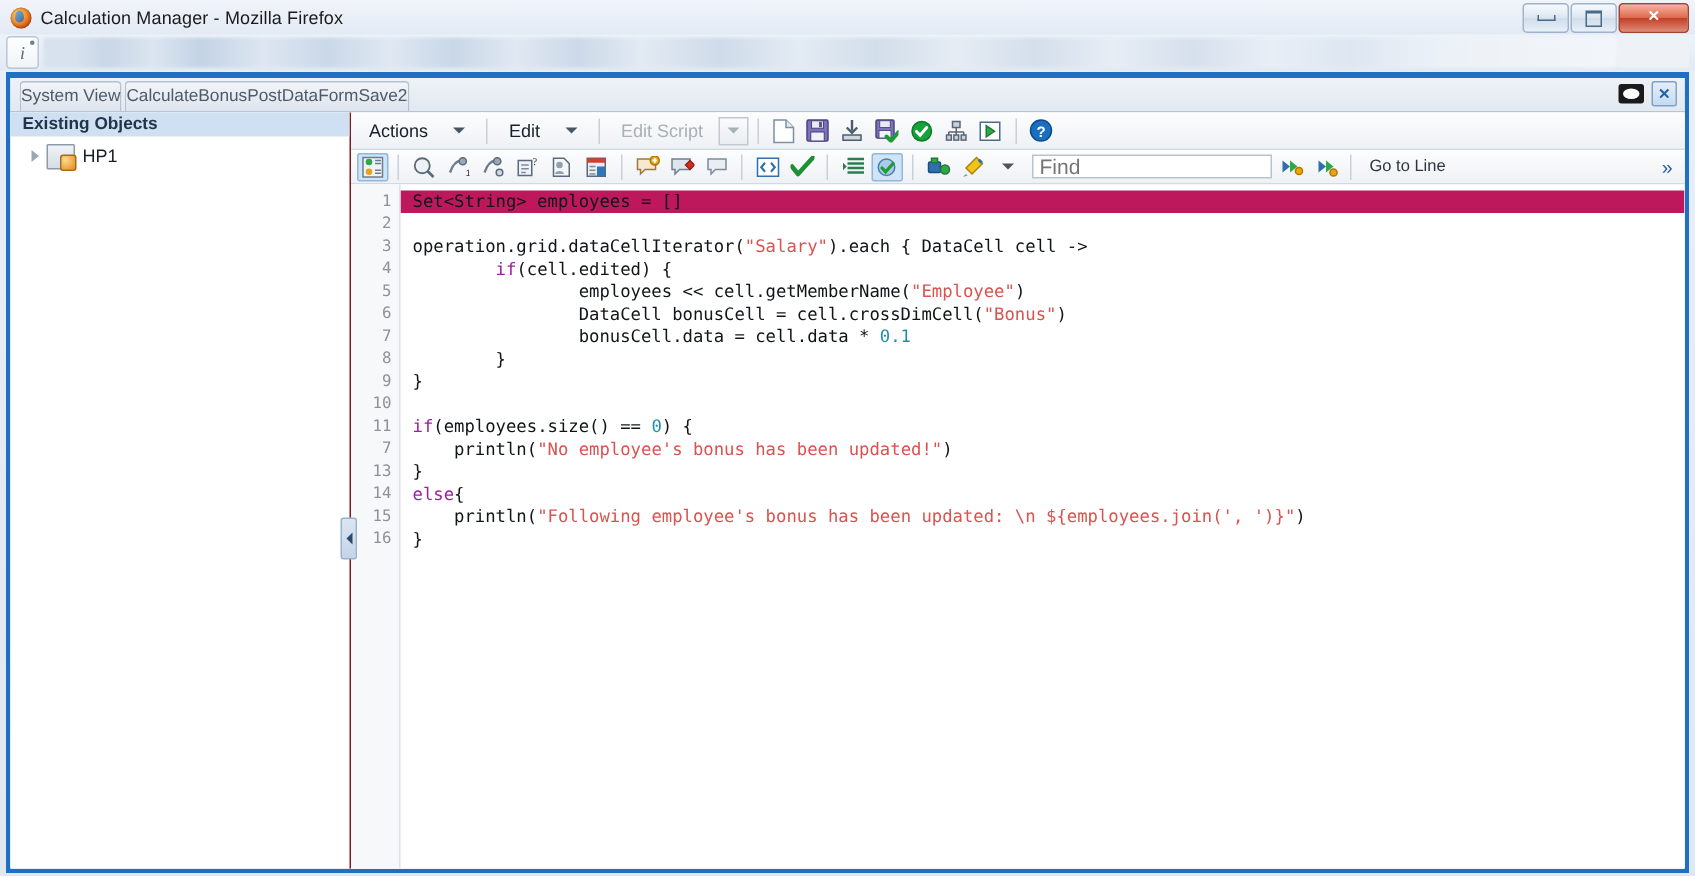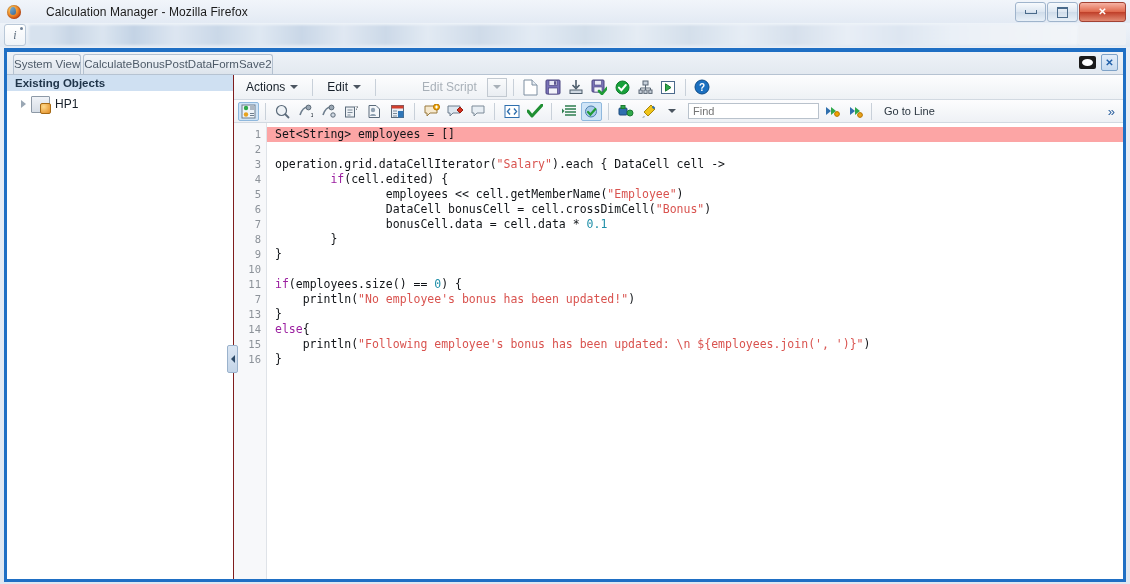--- a/index.html
+++ b/index.html
@@ -11,21 +11,21 @@
   }
   
   .fx-window{
     position:absolute;left:0;top:0;width:1130px;height:584px;
     background:linear-gradient(180deg,#e9eff7 0%, #dfe7f1 100%);
     box-sizing:border-box;
   }
   .fx-titlebar{
     position:absolute;left:0;top:0;width:1130px;height:23px;
     background:linear-gradient(180deg,#f1f5fa 0%, #e3eaf4 100%);
-    display:flex;align-items:center;gap:19px;
+    display:flex;align-items:center;
   }
   .fx-title-ico{
     width:14px;height:14px;margin-left:7px;margin-right:6px;
     border-radius:50%;
     background:radial-gradient(circle at 35% 32%, #ffd36b 0%, #f08b28 45%, #d2490f 75%, #8c2b06 100%);
     box-shadow:inset 0 0 2px rgba(0,0,0,.4);
     position:relative;flex:0 0 auto;
   }
   .fx-title-ico:after{
     content:"";position:absolute;left:3px;top:2px;width:6px;height:8px;
@@ -165,35 +165,35 @@
 
   
   .tb{
     height:25px;display:flex;align-items:center;
     background:linear-gradient(180deg,#fdfdfe,#eef1f5);
     border-bottom:1px solid #d2d9e1;padding:0 4px;box-sizing:border-box;gap:2px;
   }
   .tb2{height:23px;}
   .menu-btn{
     padding:0 8px;height:19px;line-height:19px;color:#17202a;font-size:12px;
-    display:flex;align-items:center;gap:5px;white-space:nowrap;
+    display:flex;align-items:center;gap:17px;white-space:nowrap;
   }
   .caret{width:0;height:0;border-left:4px solid transparent;border-right:4px solid transparent;border-top:4px solid #4b5560;}
   .caret.dis{border-top-color:#a8b0b8;}
   .tb-sep{width:1px;height:17px;background:#c8d0d9;margin:0 4px;}
-  .btn-disabled{color:#a8b0b8;margin-left:32px;}
+  .btn-disabled{color:#a8b0b8;}
   .combo-sm{
     width:18px;height:17px;border:1px solid #c2c9d1;background:linear-gradient(180deg,#fafbfc,#e9edf2);
     display:flex;align-items:center;justify-content:center;
   }
   .ti{width:21px;height:19px;display:flex;align-items:center;justify-content:center;position:relative;}
   .ti.sel{background:#cfe4f7;border:1px solid #8fb8dd;border-radius:2px;box-sizing:border-box;}
   .find-input{
-    width:131px;height:16px;border:1px solid #b9c2cc;background:#fff;
-    color:#9aa3ad;font-size:11px;padding:0 4px;line-height:16px;box-sizing:border-box;
+    width:160px;height:16px;border:1px solid #b9c2cc;background:#fff;
+    color:#9aa3ad;font-size:14px;padding:0 4px;line-height:16px;box-sizing:border-box;
     margin-left:4px;
   }
   .goto-label{color:#2b3640;font-size:11px;padding-left:6px;}
   .chev{margin-left:auto;color:#2a5f9e;font-size:13px;padding-right:4px;}
 
   
   .editor-wrap{flex:1;display:flex;position:relative;min-height:0;background:#fff;}
   .gutter{
     width:33px;flex:0 0 33px;background:#f7f8fa;border-right:1px solid #dfe3e8;
     text-align:right;padding-top:4px;box-sizing:border-box;
@@ -201,21 +201,21 @@
   .gutter div{
     font-family:"DejaVu Sans Mono", monospace;font-size:10.5px;color:#8c9299;
     height:15px;line-height:15px;padding-right:5px;
   }
   .code{
     flex:1;padding-top:4px;overflow:hidden;position:relative;
     font-family:"DejaVu Sans Mono", monospace;font-size:11.5px;color:#111418;
     white-space:pre;
   }
   .code .ln{height:15px;line-height:15px;padding-left:8px;}
-  .code .ln.cur{background:#fca5a5;}
+  .code .ln.cur{background:#be185d;}
   .k{color:#9b1fa0;}
   .s{color:#d9534f;}
   .n{color:#1f8fa8;}
   .splitter{
     position:absolute;left:-7px;top:222px;width:9px;height:26px;
     background:linear-gradient(180deg,#dbe6f3,#c4d5e8);
     border:1px solid #9ab2cc;border-radius:2px;
     display:flex;align-items:center;justify-content:center;z-index:3;
   }
   .splitter i{

